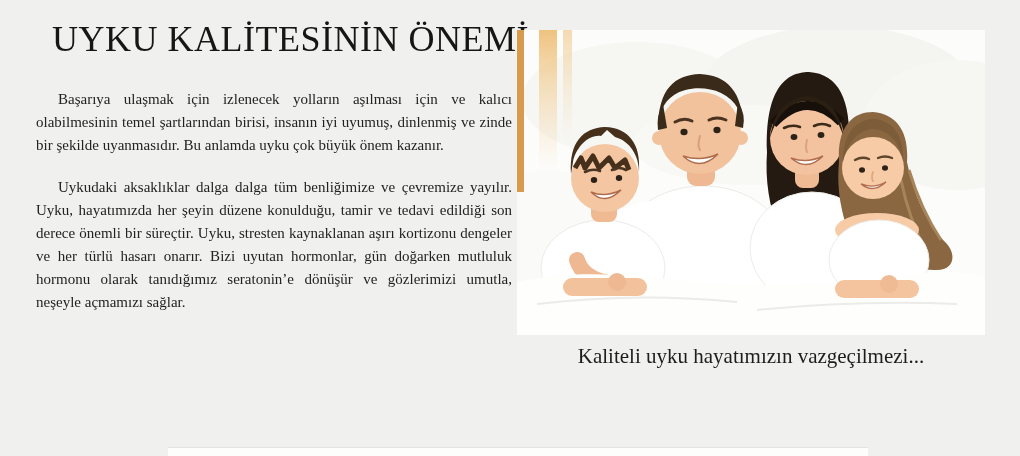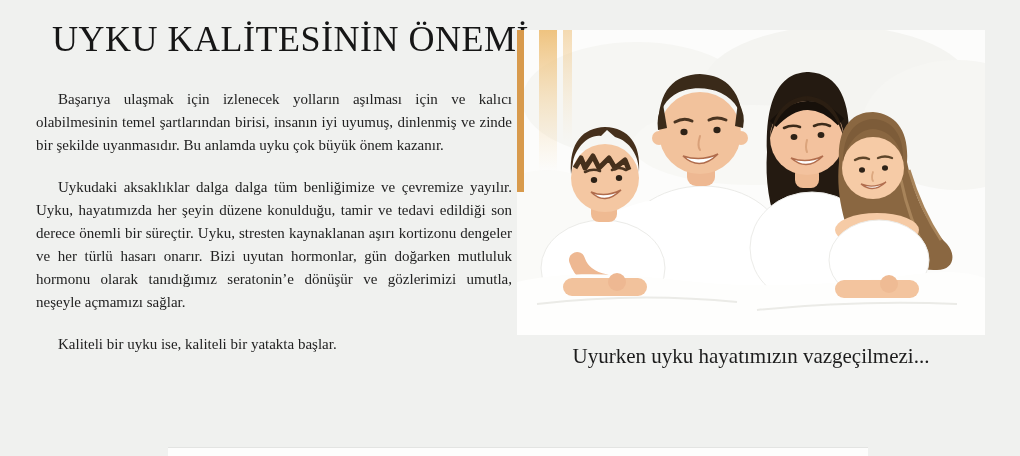--- a/index.html
+++ b/index.html
@@ -51,21 +51,20 @@
     border-top:1px solid #e3e4e2;
   }
 </style>
 </head>
 <body>
 
 <section class="text-col">
   <h1 class="page-title">UYKU KALİTESİNİN ÖNEMİ</h1>
   <p>Başarıya ulaşmak için izlenecek yolların aşılması için ve kalıcı olabilmesinin temel şartlarından birisi, insanın iyi uyumuş, dinlenmiş ve zinde bir şekilde uyanmasıdır. Bu anlamda uyku çok büyük önem kazanır.</p>
   <p>Uykudaki aksaklıklar dalga dalga tüm benliğimize ve çevremize yayılır. Uyku, hayatımızda her şeyin düzene konulduğu, tamir ve tedavi edildiği son derece önemli bir süreçtir. Uyku, stresten kaynaklanan aşırı kortizonu dengeler ve her türlü hasarı onarır. Bizi uyutan hormonlar, gün doğarken mutluluk hormonu olarak tanıdığımız seratonin’e dönüşür ve gözlerimizi umutla, neşeyle açmamızı sağlar.</p>
-  <p>Kaliteli bir uyku ise, kaliteli bir yatakta başlar.</p>
 </section>
 
 <aside class="photo-col">
   <figure class="photo-frame">
     <svg viewBox="0 0 468 305" width="468" height="305">
       <defs>
         <linearGradient id="glow" x1="0" y1="0" x2="0" y2="1">
           <stop offset="0" stop-color="#eec079" stop-opacity="0.95"></stop>
           <stop offset="1" stop-color="#f6dcae" stop-opacity="0"></stop>
         </linearGradient>
@@ -154,16 +153,16 @@
         <path d="M0,252 C60,238 120,246 180,252 C260,260 340,252 400,244 C430,240 452,242 468,248 L468,305 L0,305 Z" fill="#fefefd"></path>
         <path d="M20,274 Q120,262 220,272" stroke="#ebebe7" stroke-width="2" fill="none"></path>
         <path d="M240,280 Q340,270 440,274" stroke="#ebebe7" stroke-width="2" fill="none"></path>
         <rect x="46" y="248" width="84" height="18" rx="9" fill="#f2c29c"></rect>
         <circle cx="100" cy="252" r="9" fill="#eeb892"></circle>
         <rect x="318" y="250" width="84" height="18" rx="9" fill="#f3c49e"></rect>
         <circle cx="372" cy="254" r="9" fill="#efbb94"></circle>
       </g>
     </svg>
   </figure>
-  <div class="photo-caption">Uyurken uyku hayatımızın vazgeçilmezi...</div>
+  <div class="photo-caption">Kaliteli uyku hayatımızın vazgeçilmezi...</div>
 </aside>
 
 <div class="next-block-edge"></div>
 
 </body></html>

